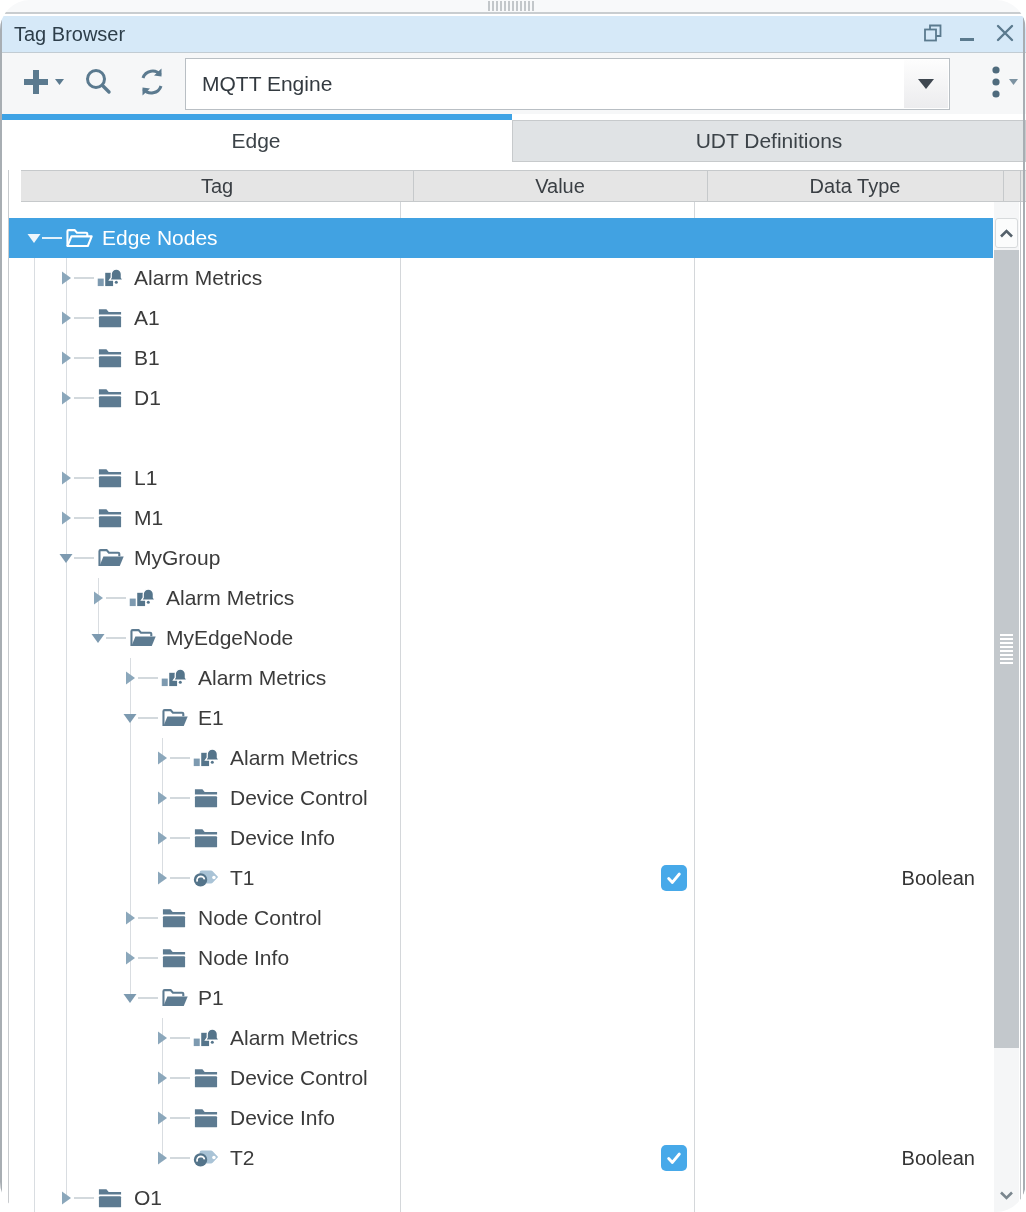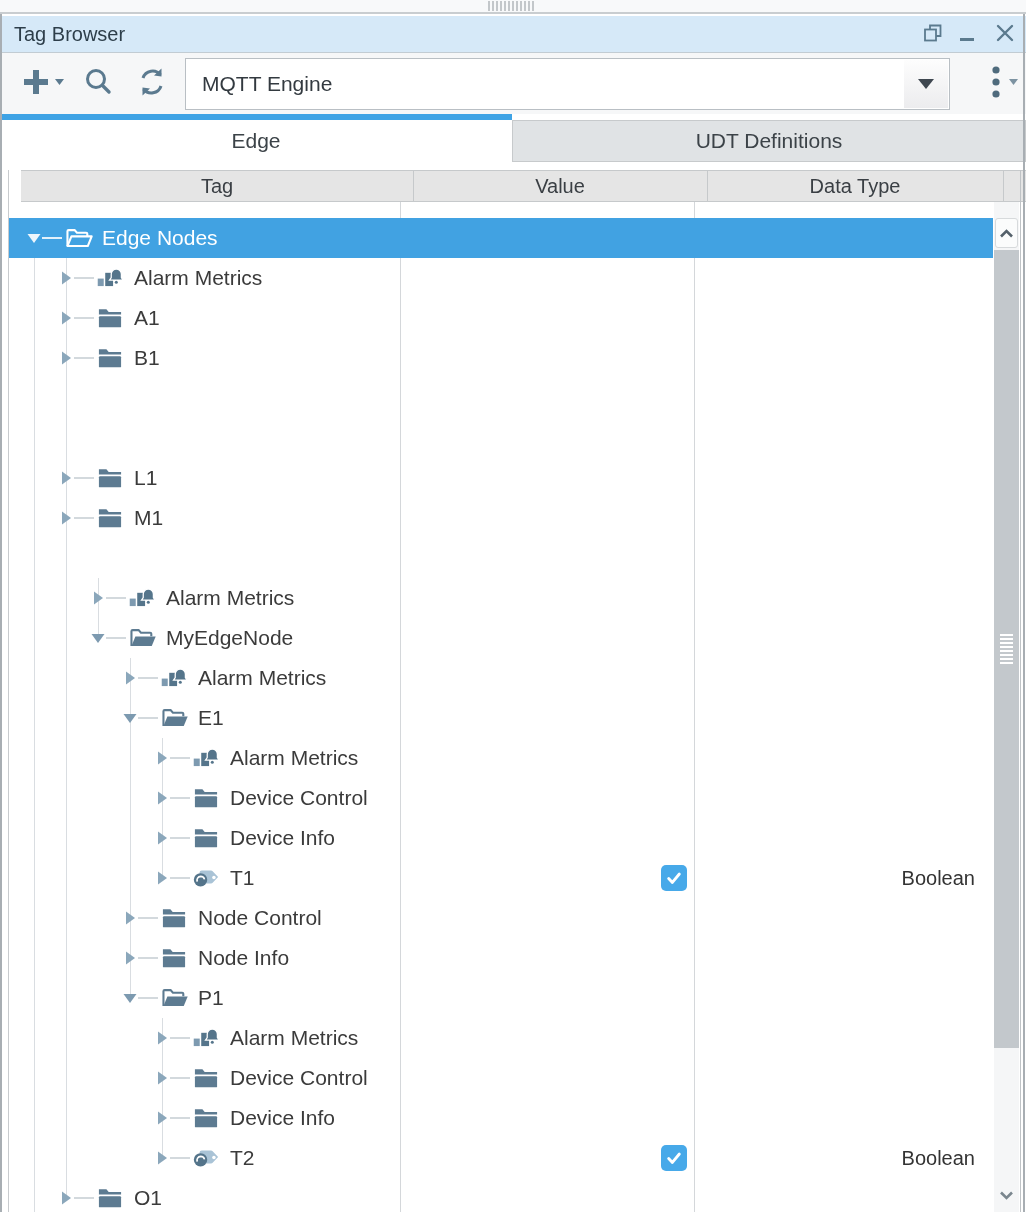--- a/index.html
+++ b/index.html
@@ -1,18 +1,18 @@
 <!DOCTYPE html>
 <html><head>
 <meta charset="utf-8">
 <style>
   * { margin:0; padding:0; box-sizing:border-box; }
   html,body { width:1026px; height:1212px; overflow:hidden; background:#fff;
               font-family:"Liberation Sans", sans-serif; }
-  .panel { position:relative; width:1026px; height:1212px; background:#fff; overflow:hidden; }
+  .panel { position:relative; width:1026px; height:1212px; background:#fff; overflow:hidden;border-radius:30px; }
   .abs { position:absolute; }
 
   
   .topstrip { left:0; top:0; width:1026px; height:14px; background:#f8f9fa;
               border-bottom:2px solid #c9cdd0; }
   .grip { left:488px; top:1px; height:10px; display:flex; gap:2px; }
   .grip i { display:block; width:2px; height:10px; background:#c3c7ca; }
 
   
   .titlebar { left:0; top:16px; width:1026px; height:37px; background:#d6e9f8;
@@ -231,20 +231,31 @@
         <span class="abs expander" style="left:49px;"><svg width="16" height="16" viewBox="0 0 16 16">
             <path d="M4 1.5 L13 8 L4 14.5 Z" fill="#8ba7bb"></path>
           </svg></span>
         <span class="abs dash" style="left:65px; width:20px;"></span>
         <span class="abs nodeicon" style="left:87px;"><svg width="28" height="26" viewBox="0 0 24 22">
       <path d="M2.5 3.5 h6.4 l2 2.3 H21.5 v2.3 H2.5 z" fill="#5d7b91"></path>
       <rect x="2.5" y="9.4" width="19" height="9.6" rx="1" fill="#5d7b91"></rect>
           </svg></span>
         <span class="abs nodelabel" style="left:125px;">B1</span>
       </div>
+      <div class="abs row" style="top: 176px;">
+        <span class="abs expander" style="left:49px;"><svg width="16" height="16" viewBox="0 0 16 16">
+            <path d="M4 1.5 L13 8 L4 14.5 Z" fill="#8ba7bb"></path>
+          </svg></span>
+        <span class="abs dash" style="left:65px; width:20px;"></span>
+        <span class="abs nodeicon" style="left:87px;"><svg width="28" height="26" viewBox="0 0 24 22">
+      <path d="M2.5 3.5 h6.4 l2 2.3 H21.5 v2.3 H2.5 z" fill="#5d7b91"></path>
+      <rect x="2.5" y="9.4" width="19" height="9.6" rx="1" fill="#5d7b91"></rect>
+          </svg></span>
+        <span class="abs nodelabel" style="left:125px;">D1</span>
+      </div>
       <div class="abs row" style="top: 256px;">
         <span class="abs expander" style="left:49px;"><svg width="16" height="16" viewBox="0 0 16 16">
             <path d="M4 1.5 L13 8 L4 14.5 Z" fill="#8ba7bb"></path>
           </svg></span>
         <span class="abs dash" style="left:65px; width:20px;"></span>
         <span class="abs nodeicon" style="left:87px;"><svg width="28" height="26" viewBox="0 0 24 22">
       <path d="M2.5 3.5 h6.4 l2 2.3 H21.5 v2.3 H2.5 z" fill="#5d7b91"></path>
       <rect x="2.5" y="9.4" width="19" height="9.6" rx="1" fill="#5d7b91"></rect>
           </svg></span>
         <span class="abs nodelabel" style="left:125px;">L1</span>
@@ -252,20 +263,31 @@
       <div class="abs row" style="top: 296px;">
         <span class="abs expander" style="left:49px;"><svg width="16" height="16" viewBox="0 0 16 16">
             <path d="M4 1.5 L13 8 L4 14.5 Z" fill="#8ba7bb"></path>
           </svg></span>
         <span class="abs dash" style="left:65px; width:20px;"></span>
         <span class="abs nodeicon" style="left:87px;"><svg width="28" height="26" viewBox="0 0 24 22">
       <path d="M2.5 3.5 h6.4 l2 2.3 H21.5 v2.3 H2.5 z" fill="#5d7b91"></path>
       <rect x="2.5" y="9.4" width="19" height="9.6" rx="1" fill="#5d7b91"></rect>
           </svg></span>
         <span class="abs nodelabel" style="left:125px;">M1</span>
+      </div>
+      <div class="abs row" style="top: 336px;">
+        <span class="abs expander" style="left:49px;"><svg width="16" height="16" viewBox="0 0 16 16">
+            <path d="M1.5 4 H14.5 L8 13 Z" fill="#7d9ab0"></path>
+          </svg></span>
+        <span class="abs dash" style="left:65px; width:20px;"></span>
+        <span class="abs nodeicon" style="left:87px;"><svg width="30" height="26" viewBox="0 0 26 22">
+      <path d="M3 18 V5.2 a1 1 0 0 1 1-1 h5.2 l2 2.2 h8 a1 1 0 0 1 1 1 v2" fill="none" stroke="#5d7b91" stroke-width="1.8"></path>
+      <path d="M3 18 L6.4 9.6 H24 L20.6 18 Z" fill="#5d7b91"></path>
+          </svg></span>
+        <span class="abs nodelabel" style="left:125px;">MyGroup</span>
       </div>
       <div class="abs row" style="top: 376px;">
         <span class="abs expander" style="left:81px;"><svg width="16" height="16" viewBox="0 0 16 16">
             <path d="M4 1.5 L13 8 L4 14.5 Z" fill="#8ba7bb"></path>
           </svg></span>
         <span class="abs dash" style="left:97px; width:20px;"></span>
         <span class="abs nodeicon" style="left:119px;"><svg width="30" height="26" viewBox="0 0 26 22">
       <rect x="1.5" y="11.5" width="5.2" height="6.5" fill="#7d9ab0"></rect>
       <rect x="8" y="6.5" width="6.8" height="11.5" fill="#55758b"></rect>
       <path d="M17.6 3.2 a4.4 4.4 0 0 1 4.4 4.4 v3 l1.5 2.2 H11.7 l1.5-2.2 v-3 a4.4 4.4 0 0 1 4.4-4.4 z" fill="#55758b" stroke="#fff" stroke-width="1.1"></path>

